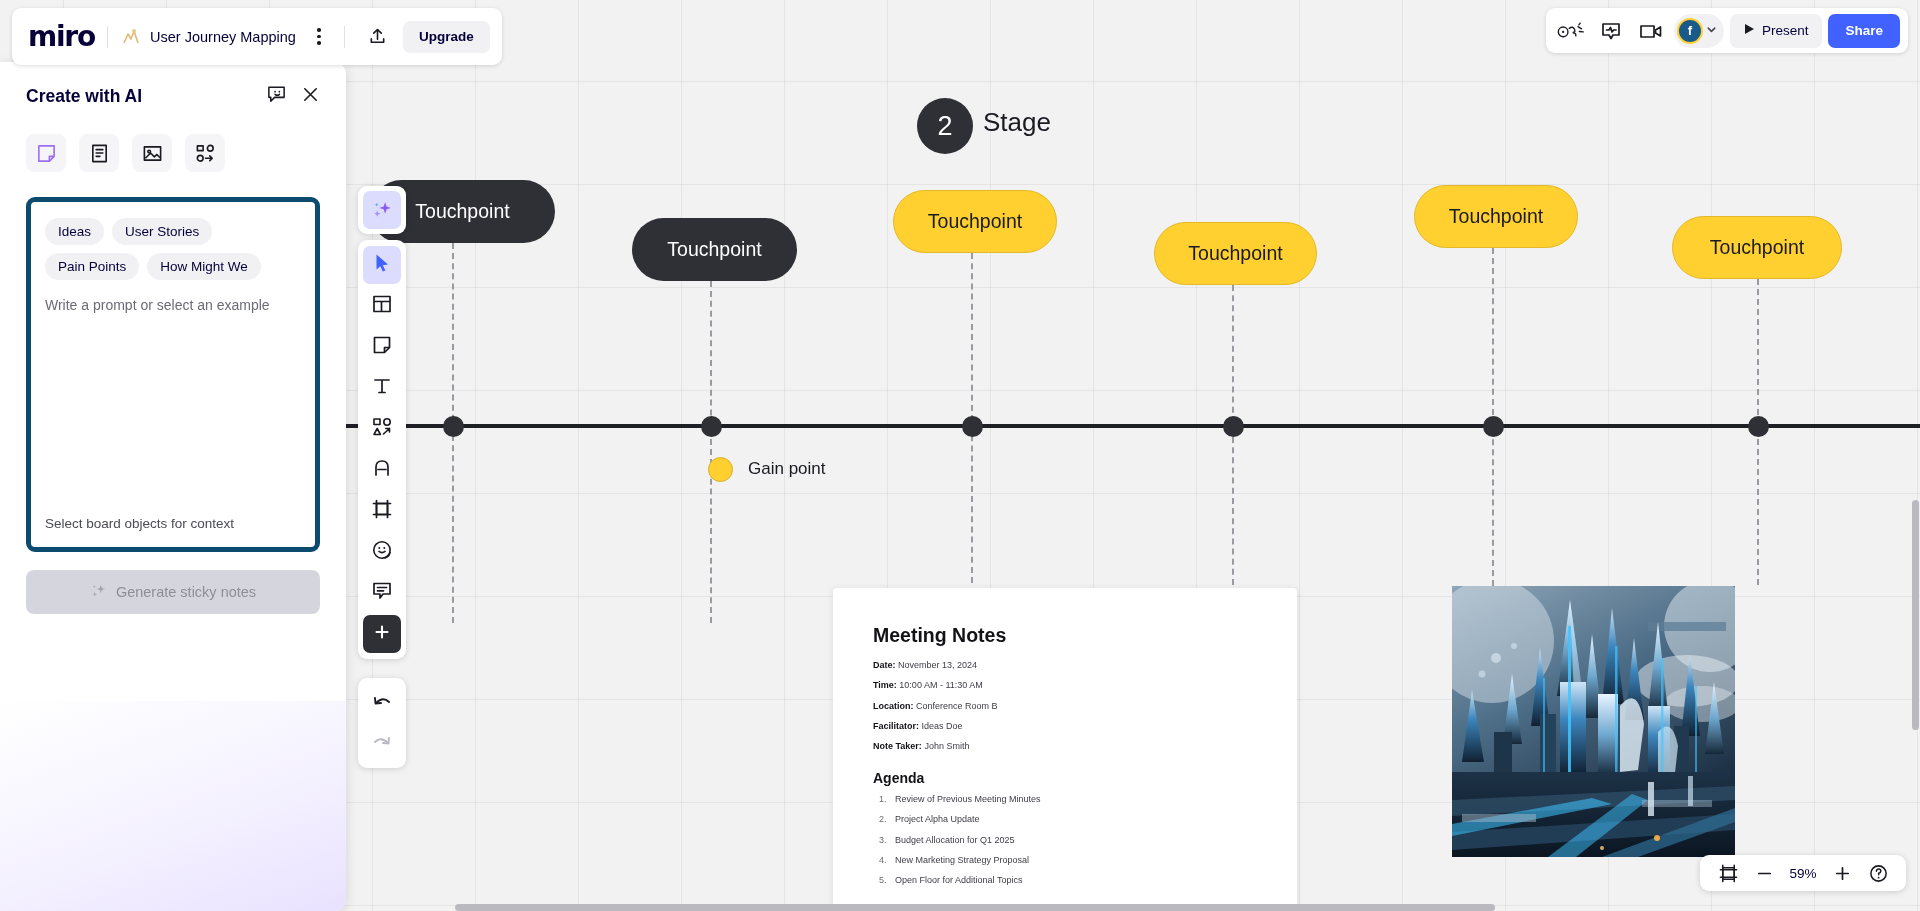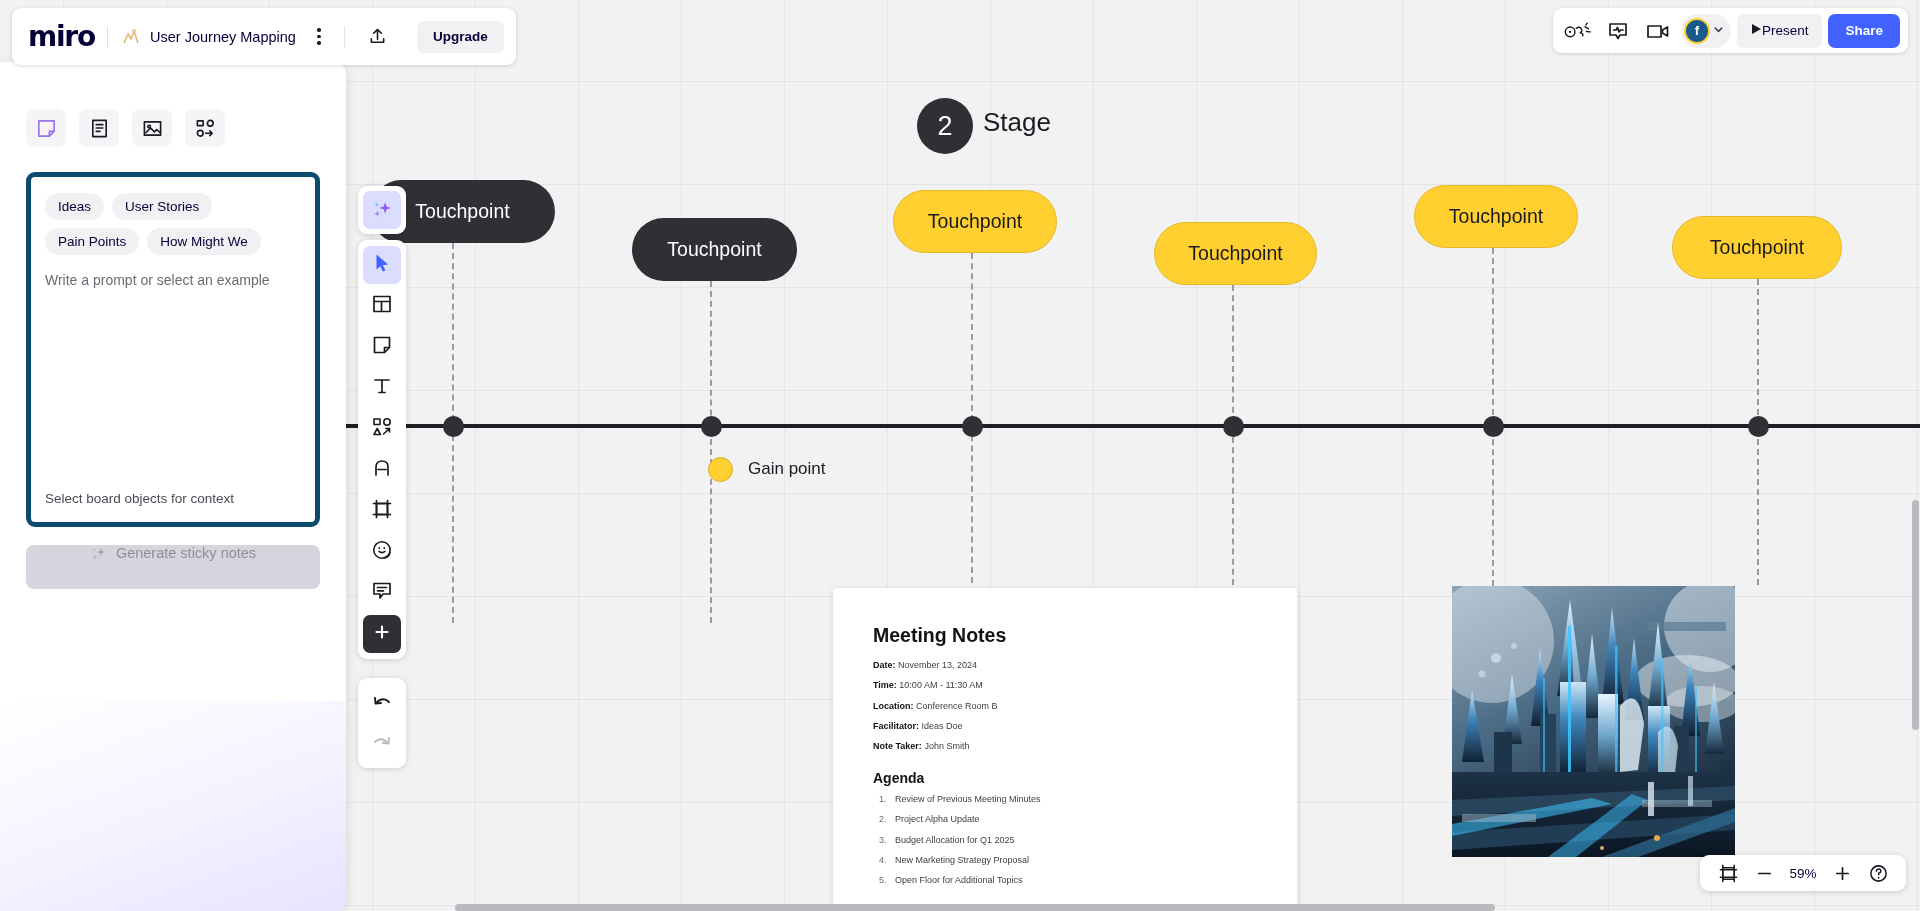--- a/index.html
+++ b/index.html
@@ -31,21 +31,21 @@
     padding: 0 12px 0 16px; z-index: 40;
   }
   .miro-logo { font-size: 28px; font-weight: 700; letter-spacing: -1.2px; color: #050038; font-family: "DejaVu Sans", sans-serif; }
   .vdiv { width: 1px; height: 22px; background: #e0e0e5; margin: 0 12px; }
   .board-icon { width: 22px; height: 22px; display:flex; align-items:center; justify-content:center; }
   .board-title { font-size: 14.5px; color: #05003a; margin-left: 8px; white-space: nowrap; }
   .kebab { width: 26px; height: 26px; margin-left: 10px; display:flex; flex-direction:column; align-items:center; justify-content:center; gap:3px; cursor:pointer; border-radius:4px;}
   .kebab i { width: 3.5px; height: 3.5px; border-radius: 50%; background: #1a1a1a; display:block;}
   .share-up { width: 30px; height: 30px; display:flex; align-items:center; justify-content:center; margin-left: 6px; }
   .upgrade-btn {
-    margin-left: 24px; height: 32px; padding: 0 16px;
+    margin-left: 10px; height: 32px; padding: 0 16px;
     background: #f1f1f3; border: none; border-radius: 7px;
     font-size: 13.5px; font-weight: 700; color: #05003a;
     font-family: "Liberation Sans", sans-serif; cursor: pointer;
   }
 
   .topbar-right {
     position: absolute; right: 12px; top: 8px; height: 45px;
     display: flex; align-items: center; gap: 6px;
     background: #fff; border-radius: 9px;
     box-shadow: 0 1px 4px rgba(0,0,0,.14);
@@ -53,21 +53,21 @@
   }
   .tb-icon { width: 34px; height: 34px; display:flex; align-items:center; justify-content:center; border-radius: 6px; cursor: pointer;}
   .avatar-wrap { display:flex; align-items:center; background:#f1f1f3; border-radius: 18px; height:34px; padding: 0 6px 0 3px; gap:2px; cursor:pointer;}
   .avatar {
     width: 26px; height: 26px; border-radius: 50%;
     background: #1a5a8a; color: #fff; font-size: 13px; font-weight: 600;
     display:flex; align-items:center; justify-content:center;
     border: 2.5px solid #ffd02f;
   }
   .present-btn {
-    display:flex; align-items:center; height:34px; padding: 0 14px;
+    display:flex; align-items:center; gap:7px; height:34px; padding: 0 14px;
     background:#f1f1f3; border:none; border-radius:7px; cursor:pointer;
     font-size:13.5px; color:#05003a; font-family:"Liberation Sans", sans-serif;
   }
   .share-btn {
     height:34px; padding: 0 17px; background:#4262ff; border:none; border-radius:7px;
     color:#fff; font-size:13.5px; font-weight:700; cursor:pointer;
     font-family:"Liberation Sans", sans-serif;
   }
 
   
@@ -93,21 +93,21 @@
   }
   .chips { display:flex; flex-wrap: wrap; gap: 8px; }
   .chip {
     background:#f1f1f3; border-radius: 15px; padding: 6px 13px;
     font-size: 13.5px; color:#05003a; cursor:pointer; white-space:nowrap;
   }
   .prompt-ph { margin-top: 17px; font-size: 14px; color:#6b6b76; }
   .ctx-note { margin-top:auto; text-align:left; font-size: 13.5px; color:#4a4a55; padding-bottom: 2px;}
   .gen-btn {
     margin-top: 18px; height: 44px; background:#d5d6dd; border:none; border-radius: 8px;
-    display:flex; align-items:flex-start; justify-content:center; gap:9px;
+    display:flex; align-items:center; justify-content:center; gap:9px;
     font-size:14.5px; color:#8e8e99; cursor:not-allowed;
     font-family:"Liberation Sans", sans-serif;
   }
   .ai-gradient {
     position:absolute; left:0; bottom:0; width: 346px; height: 210px;
     background: linear-gradient(160deg, rgba(255,255,255,0) 0%, rgba(236,231,255,.55) 55%, rgba(225,216,255,.75) 100%);
     border-radius: 0 0 12px 0; pointer-events:none;
   }
 
   
@@ -387,20 +387,38 @@
         <svg width="11" height="12" viewBox="0 0 11 12">
             <polygon points="1,1 10,6 1,11" fill="#1a1a22"></polygon>
           </svg>
       </span>
       <span>Present</span>
     </button>
     <button class="share-btn">Share</button>
   </div>
 
   <div class="ai-panel">
+    <div class="ai-head">
+      <div class="ai-title">Create with AI</div>
+      <div class="ai-head-right">
+        <span>
+          <svg width="21" height="21" viewBox="0 0 22 22" fill="none" stroke="#1a1a22" stroke-width="1.6" stroke-linejoin="round">
+            <path d="M3 3.5 H19 V14 H9 L5 18 V14 H3 Z"></path>
+            <circle cx="9.5" cy="8" r="0.9" fill="#1a1a22" stroke="none"></circle>
+              <circle cx="14" cy="8" r="0.9" fill="#1a1a22" stroke="none"></circle>
+            <path d="M9.5 10.8 q2.3 2 4.6 0" stroke-linecap="round"></path>
+          </svg>
+        </span>
+        <span>
+          <svg width="19" height="19" viewBox="0 0 20 20" fill="none" stroke="#1a1a22" stroke-width="1.7" stroke-linecap="round">
+              <path d="M4 4 L16 16 M16 4 L4 16"></path>
+            </svg>
+        </span>
+      </div>
+    </div>
 
     <div class="ai-modes">
       <div class="ai-mode active">
         <svg width="21" height="21" viewBox="0 0 22 22" fill="none" stroke="#9b6ff0" stroke-width="1.7" stroke-linejoin="round">
           <path d="M3 3 H19 V14 L14 19 H3 Z"></path>
             <path d="M19 14 H14 V19"></path>
         </svg>
       </div>
       <div class="ai-mode">
         <svg width="21" height="21" viewBox="0 0 22 22" fill="none" stroke="#1a1a22" stroke-width="1.7" stroke-linejoin="round">

